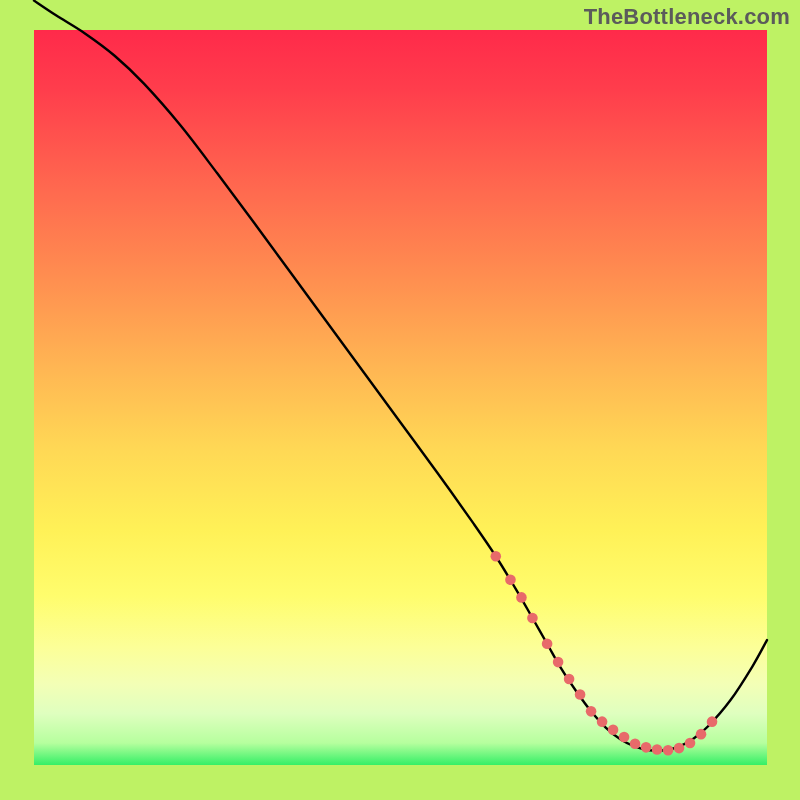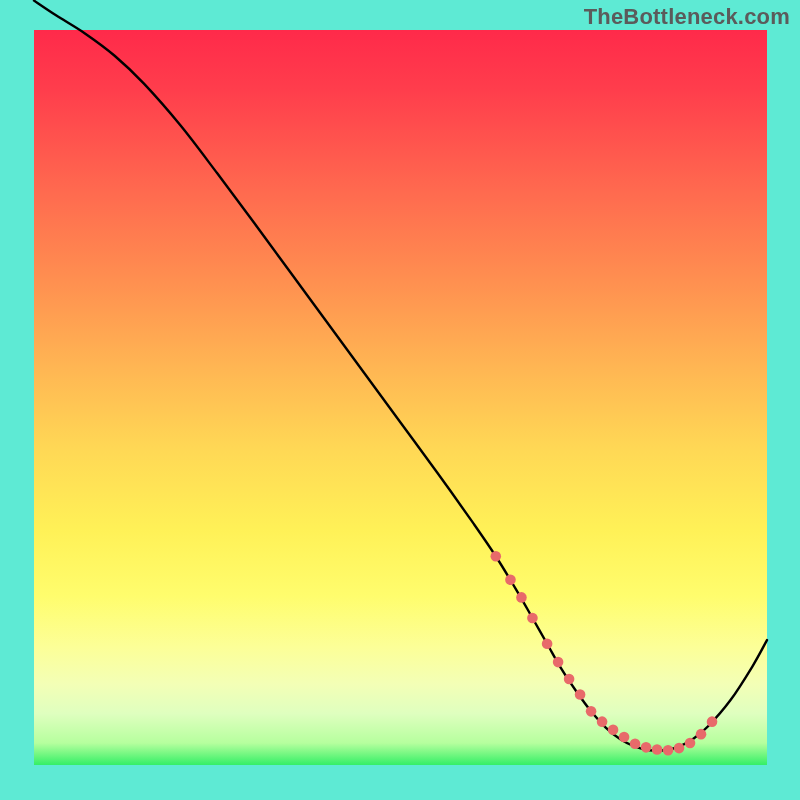--- a/index.html
+++ b/index.html
@@ -8,21 +8,21 @@
     width: 800px;
     height: 800px;
     background: #000;
     overflow: hidden;
     font-family: Arial, Helvetica, sans-serif;
   }
   .frame {
     position: relative;
     width: 800px;
     height: 800px;
-    background: #5eead4;
+    background: #bef264;
   }
   .watermark {
     position: absolute;
     top: 4px;
     right: 10px;
     color: #5b5b5b;
     font-size: 22px;
     font-weight: 600;
     letter-spacing: 0.2px;
     z-index: 10;

